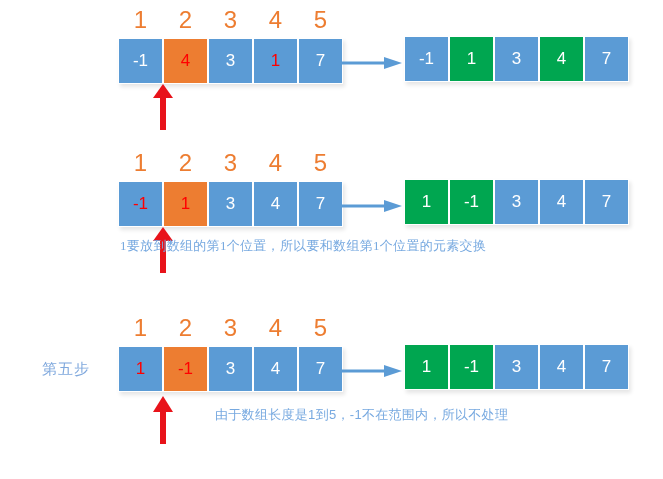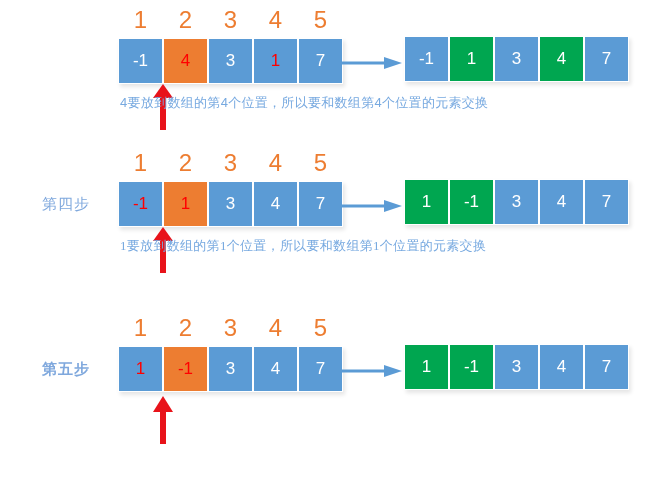--- a/index.html
+++ b/index.html
@@ -143,34 +143,32 @@
       <div class="cell blue">7</div>
     </div>
 
     <div class="red-arrow" style="left:152px; top:84px; height:46px;">
       <svg width="22" height="46" viewBox="0 0 22 46">
         <rect x="8" y="10" width="6" height="36" fill="#e8131a"></rect>
         <polygon points="11,0 21,14 1,14" fill="#e8131a"></polygon>
       </svg>
     </div>
 
-    <div class="caption" style="left:120px; top:94px;">4要放到数组的第4个位置，所以要和数组第4个位置的元素交换</div>
   </div>
 
   <div class="row" style="top:143px; height:145px;">
 
     <div class="index-strip" style="top:6px;">
       <span class="idx">1</span>
       <span class="idx">2</span>
       <span class="idx">3</span>
       <span class="idx">4</span>
       <span class="idx">5</span>
     </div>
 
-    <div class="step-label" style="top:52px;">第四步</div>
 
     <div class="array left" style="top:38px;">
       <div class="cell blue redtext">-1</div>
       <div class="cell orange redtext">1</div>
       <div class="cell blue">3</div>
       <div class="cell blue">4</div>
       <div class="cell blue">7</div>
     </div>
 
     <div class="hl-arrow" style="left:340px; top:55px;">
@@ -201,21 +199,21 @@
   <div class="row" style="top:308px; height:150px;">
 
     <div class="index-strip" style="top:6px;">
       <span class="idx">1</span>
       <span class="idx">2</span>
       <span class="idx">3</span>
       <span class="idx">4</span>
       <span class="idx">5</span>
     </div>
 
-    <div class="step-label" style="top:52px;font-weight:bold;">第五步</div>
+    <div class="step-label" style="top:52px;">第五步</div>
 
     <div class="array left" style="top:38px;">
       <div class="cell blue redtext">1</div>
       <div class="cell orange redtext">-1</div>
       <div class="cell blue">3</div>
       <div class="cell blue">4</div>
       <div class="cell blue">7</div>
     </div>
 
     <div class="hl-arrow" style="left:340px; top:55px;">
@@ -233,15 +231,16 @@
       <div class="cell blue">7</div>
     </div>
 
     <div class="red-arrow" style="left:152px; top:88px; height:48px;">
       <svg width="22" height="48" viewBox="0 0 22 48">
         <rect x="8" y="12" width="6" height="36" fill="#e8131a"></rect>
         <polygon points="11,0 21,16 1,16" fill="#e8131a"></polygon>
       </svg>
     </div>
 
+    <div class="caption" style="left:215px; top:98px;">由于数组长度是1到5，-1不在范围内，所以不处理</div>
   </div>
 
 </div>
 
 </body></html>

